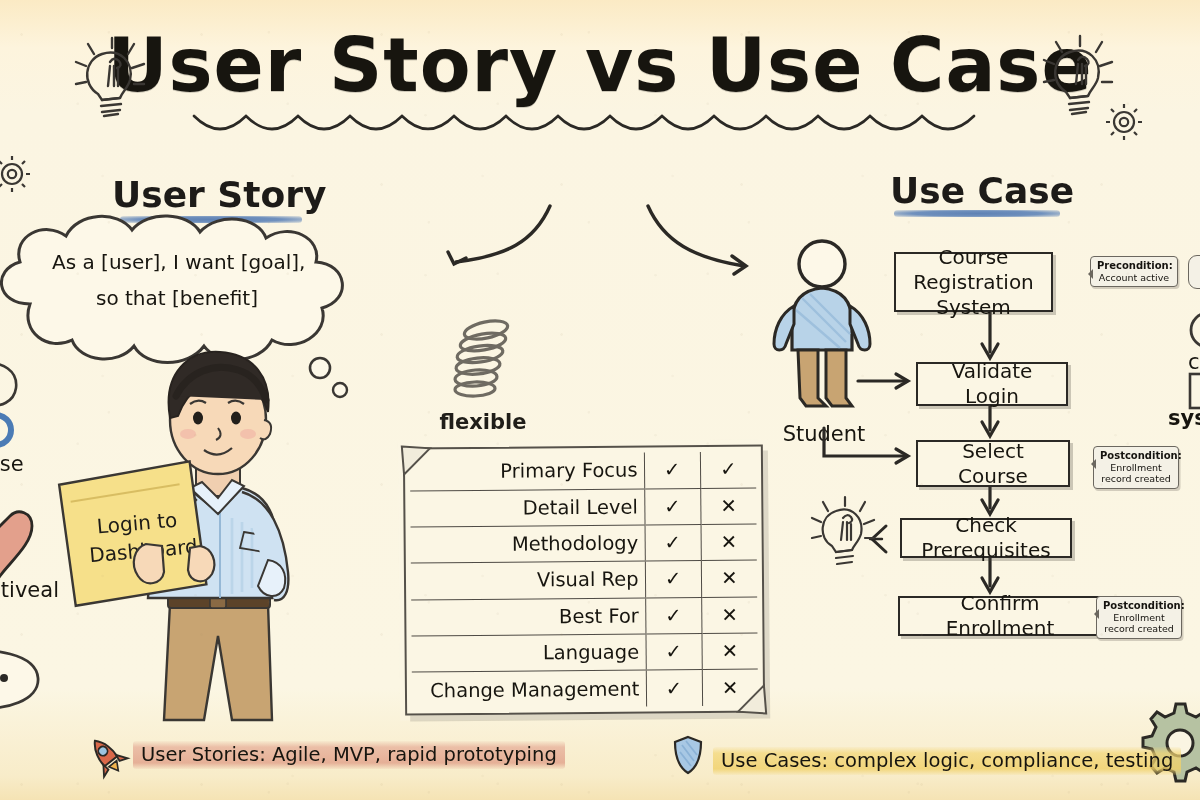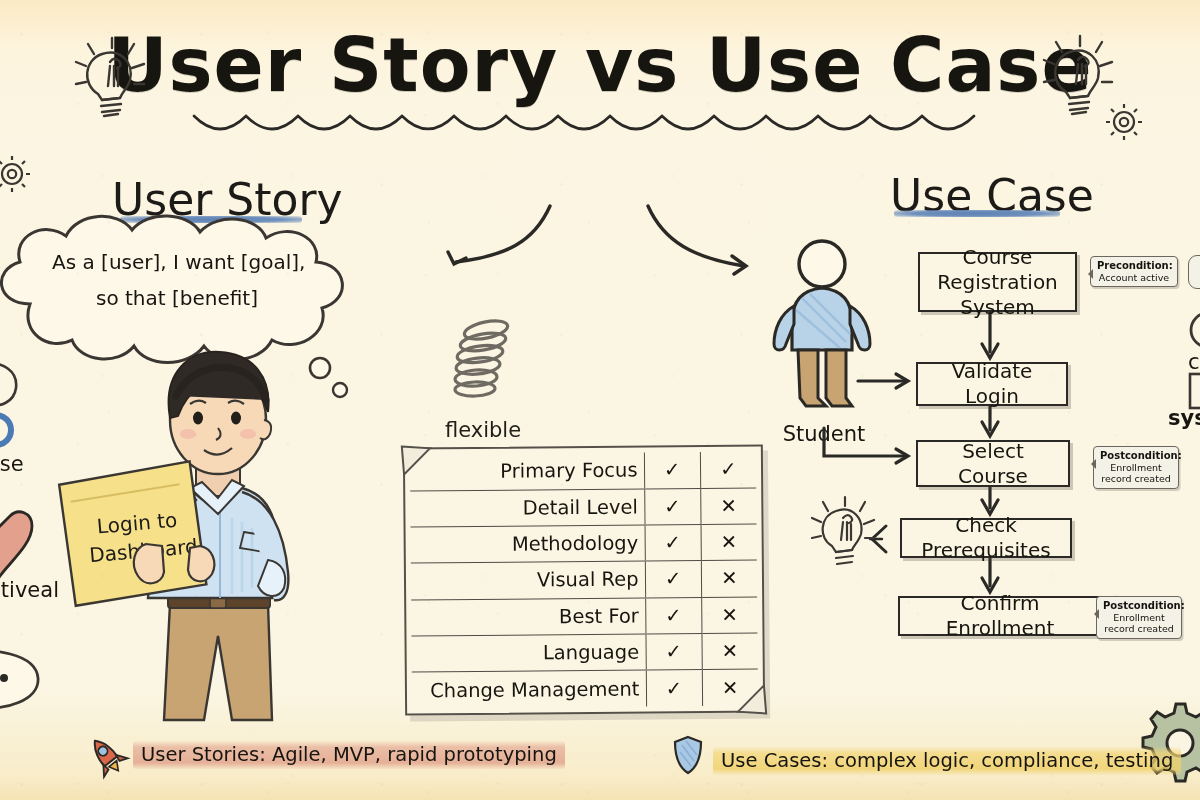--- a/index.html
+++ b/index.html
@@ -44,21 +44,21 @@
     font-weight: 700;
     letter-spacing: 1px;
     color: #17150f;
     text-shadow: 0 1px 0 rgba(0,0,0,.18);
   }
   #title-squiggle { position: absolute; left: 192px; top: 112px; }
 
   
   .col-head {
     position: absolute;
-    font-size: 44px; font-weight: 400;
+    font-size: 36px; font-weight: 700;
     color: #1d1b18;
   }
   #head-user-story { left: 112px; top: 174px; }
   #head-use-case  { left: 890px; top: 170px; }
   .head-underline {
     position: absolute; height: 7px; border-radius: 4px;
     background: radial-gradient(ellipse at 50% 50%, #5f82b4 0%, #6f90bd 55%, rgba(111,144,189,.12) 100%);
   }
   #ul-user-story { left: 120px; top: 216px; width: 182px; }
   #ul-use-case   { left: 894px; top: 210px; width: 166px; }
@@ -69,21 +69,21 @@
     position: absolute; left: 18px; top: 244px; width: 392px;
     font-size: 20px; line-height: 36px; color: #17150f; margin-left: 34px;
   }
   #cloud-text .l2 { margin-left: 44px; display:block; }
 
   
   #person { position: absolute; left: 92px; top: 336px; width: 272px; height: 386px; }
 
   
   #spring-wrap { position: absolute; left: 428px; top: 318px; width: 110px; }
-  #spring-label { text-align: center; font-size: 21px; margin-top: 14px; color:#201e19; }
+  #spring-label { text-align: center; font-size: 21px; margin-top: 6px; color:#201e19;font-weight:bold; }
 
   
   #table-card {
     position: absolute; left: 404px; top: 446px; width: 360px; height: 268px;
     background: #fbf6e4;
     border: 2.5px solid #55514a;
     box-shadow: 5px 6px 0 rgba(120,112,98,.22), 0 0 0 5px rgba(250,246,228,.45);
     transform: rotate(-0.5deg);
   }
   #table-card-inner { position: absolute; inset: 5px; }
@@ -113,21 +113,21 @@
     position: absolute;
     background: #fbf6e4;
     border: 2.4px solid #2b2925;
     box-shadow: 3px 3px 0 rgba(80,74,64,.28);
     display: flex; align-items: center; justify-content: center;
     text-align: center;
     font-size: 20px; line-height: 25px;
     color: #17150f;
     padding: 2px 8px;
   }
-  #fb0 { left: 894px; top: 252px; width: 159px; height: 60px; margin-left: 24px; }
+  #fb0 { left: 894px; top: 252px; width: 159px; height: 60px; }
   #fb1 { left: 916px; top: 362px; width: 152px; height: 44px; }
   #fb2 { left: 916px; top: 440px; width: 154px; height: 47px; }
   #fb3 { left: 900px; top: 518px; width: 172px; height: 40px; }
   #fb4 { left: 898px; top: 596px; width: 204px; height: 40px; }
 
   
   .callout {
     position: absolute;
     background: #f4f1e6;
     border: 1.6px solid #6b675f;

